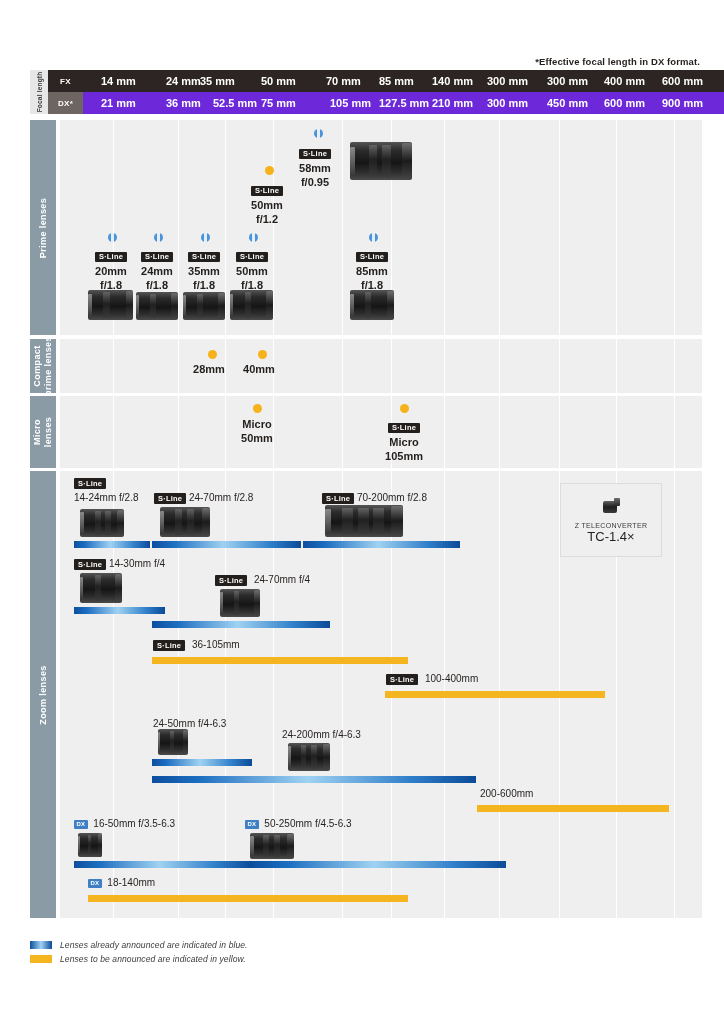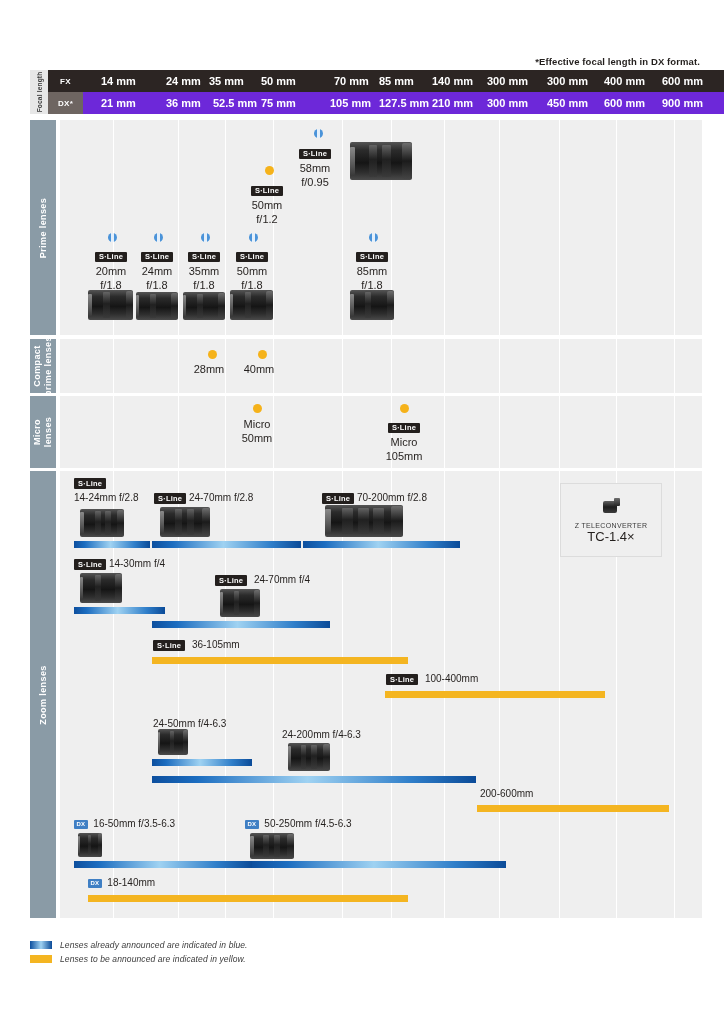--- a/index.html
+++ b/index.html
@@ -82,21 +82,21 @@
   .dot{position:absolute;width:9px;height:9px;border-radius:50%;}
   .dot.blue{background:#4a93d9;}
   .dot.blue::after{
     content:"";position:absolute;left:3.4px;top:0;width:2.2px;height:9px;
     background:#ffffff;opacity:.85;
   }
   .dot.yellow{background:#f5b21a;}
 
   
   .prime{position:absolute;text-align:center;}
-  .prime .lbl{font-size:9.5px;line-height:12px;font-weight:400;white-space:nowrap;}
+  .prime .lbl{font-size:9.5px;line-height:12px;font-weight:700;white-space:nowrap;}
   .prime .bigtxt{font-size:11px;line-height:13.5px;}
 
   
   .lens{position:absolute;}
   .lens .barrel{
     position:absolute;left:0;top:0;width:100%;height:100%;
     background:linear-gradient(180deg,#555 0%,#2b2b2b 22%,#151515 55%,#2e2e2e 80%,#4a4a4a 100%);
     border-radius:2px;
   }
   .lens .ring{
@@ -161,23 +161,23 @@
 
   <div class="hdr">
     <div class="hdr-side">
       <span>Focal length</span>
     </div>
 
     <div class="hdr-fx">
       <div class="hdr-tag">FX</div>
       <div class="hdr-cell" style="left:53px">14 mm</div>
       <div class="hdr-cell" style="left:118px">24 mm</div>
-      <div class="hdr-cell" style="left:161px">35 mm</div>
+      <div class="hdr-cell" style="left:152px">35 mm</div>
       <div class="hdr-cell" style="left:213px">50 mm</div>
-      <div class="hdr-cell" style="left:286px">70 mm</div>
+      <div class="hdr-cell" style="left:278px">70 mm</div>
       <div class="hdr-cell" style="left:331px">85 mm</div>
       <div class="hdr-cell" style="left:384px">140 mm</div>
       <div class="hdr-cell" style="left:439px">300 mm</div>
       <div class="hdr-cell" style="left:499px">300 mm</div>
       <div class="hdr-cell" style="left:556px">400 mm</div>
       <div class="hdr-cell" style="left:614px">600 mm</div>
     </div>
 
     <div class="hdr-dx">
       <div class="hdr-tag">DX*</div>

